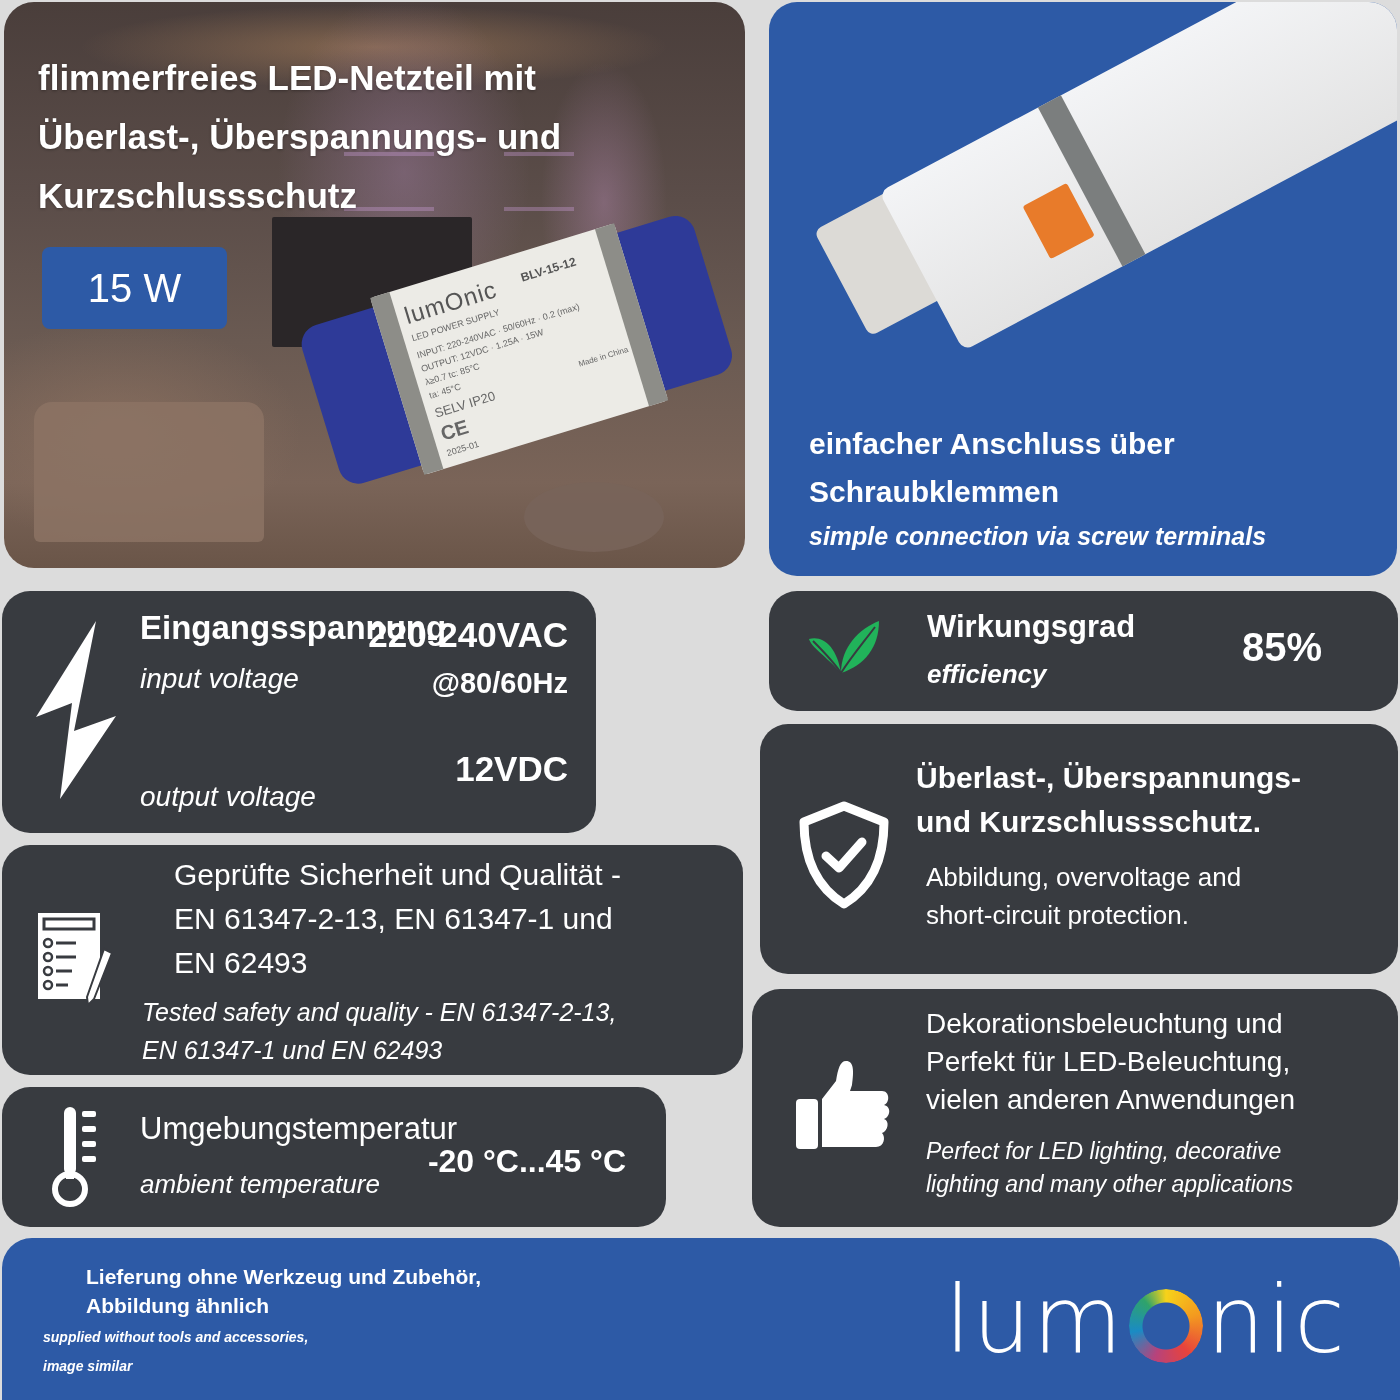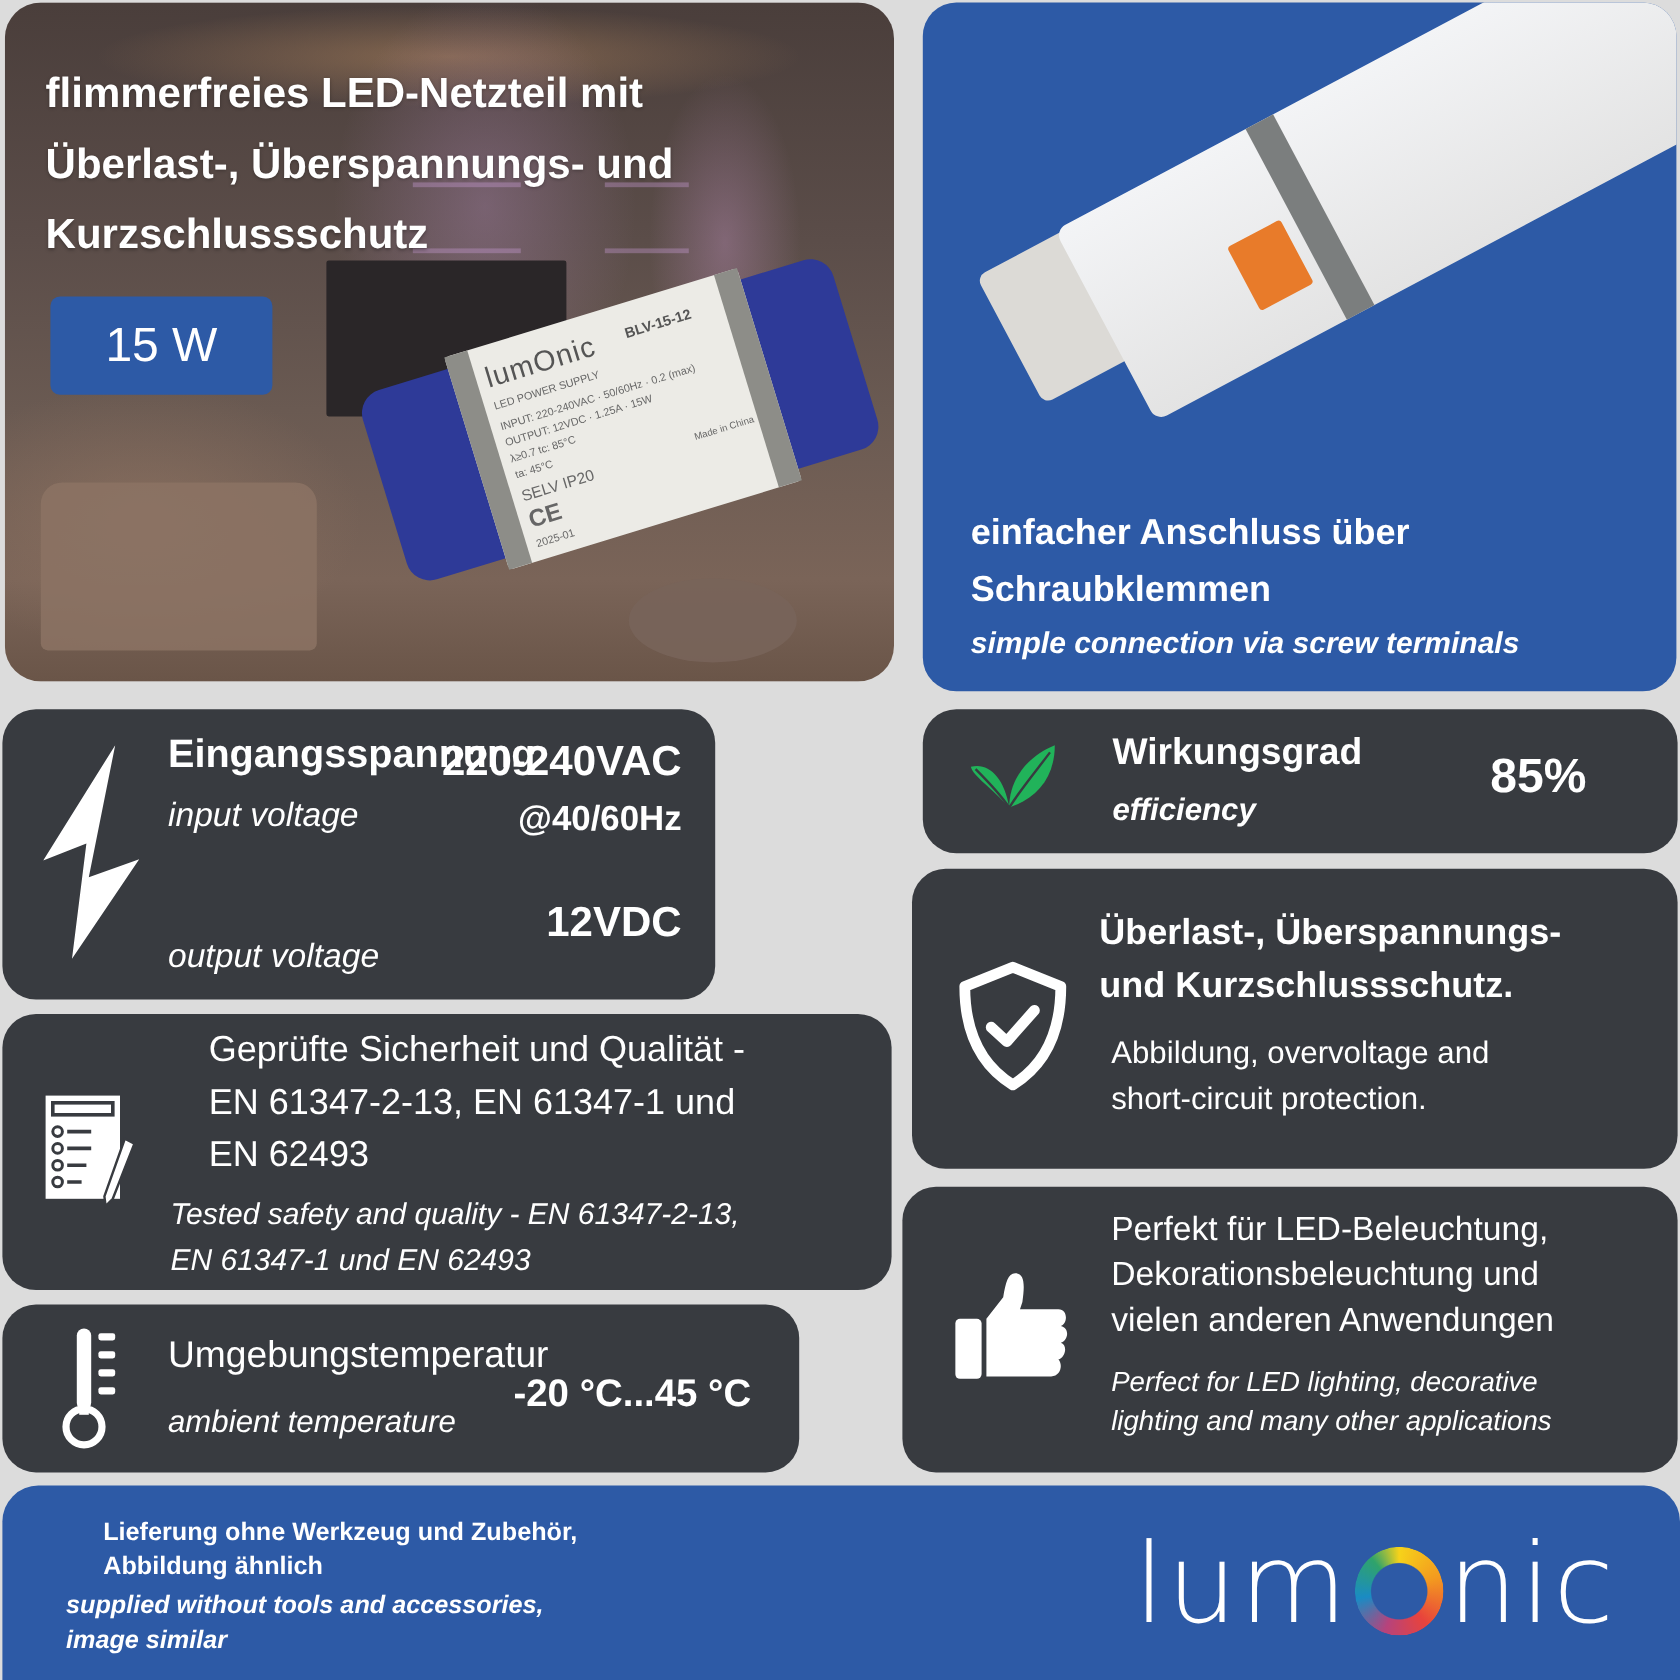--- a/index.html
+++ b/index.html
@@ -89,21 +89,21 @@
   
   #safety { left: 2px; top: 845px; width: 741px; height: 230px; }
   
   #temperature { left: 2px; top: 1087px; width: 664px; height: 140px; }
   
   #applications { left: 752px; top: 989px; width: 646px; height: 238px; }
 
   
   #footer { left: 2px; top: 1238px; width: 1398px; height: 162px; border-radius: 30px 30px 0 0; background: #2d5aa6; }
   .foot-de { position: absolute; left: 56px; top: 24px; font-size: 21px; font-weight: bold; line-height: 29px; color: #fff; margin-left: 28px; }
-  .foot-en { position: absolute; left: 53px; top: 85px; font-size: 21px; font-weight: bold; font-style: italic; line-height: 29px; color: #fff; }
+  .foot-en { position: absolute; left: 41px; top: 85px; font-size: 14px; font-weight: bold; font-style: italic; line-height: 29px; color: #fff; }
   .logo { position: absolute; left: 943px; top: 32px; height: 100px; display: flex; align-items: center; font-size: 92px; color: #fff; letter-spacing: 2px; font-family: "DejaVu Sans", sans-serif; font-weight: 300; }
   .logo-ring { display: inline-block; width: 74px; height: 74px; border-radius: 50%;
     background: conic-gradient(#f6d21a 0deg, #f39a1f 70deg, #e8433c 140deg, #b6437c 200deg, #1a8bc4 260deg, #2fa36b 320deg, #f6d21a 360deg);
     -webkit-mask: radial-gradient(circle, transparent 23px, #000 24px);
             mask: radial-gradient(circle, transparent 23px, #000 24px);
     margin: 0 4px; position: relative; top: 6px;
   }
 </style>
 </head>
 <body>
@@ -159,21 +159,21 @@
   <div class="conn-sub">simple connection via screw terminals</div>
 </div>
 
 <div class="card" id="voltage">
   <svg class="icon" style="left:34px;top:30px;" width="82" height="180" viewBox="0 0 82 180">
     <polygon points="60,0 38,110 80,95 24,178 36,82 0,96" fill="#ffffff"></polygon>
   </svg>
   <div class="lbl-main" style="left:138px;top:18px;">Eingangsspannung</div>
   <div class="lbl-sub" style="left:138px;top:72px;">input voltage</div>
   <div class="val" style="right:28px;top:24px;">220-240VAC</div>
-  <div class="val-sm" style="right:28px;top:76px;">@40/60Hz</div>
+  <div class="val-sm" style="right:28px;top:76px;">@80/60Hz</div>
   <div class="lbl-sub" style="left:138px;top:190px;">output voltage</div>
   <div class="val" style="right:28px;top:158px;">12VDC</div>
 </div>
 
 <div class="card" id="efficiency">
   <svg class="icon" style="left:38px;top:26px;" width="74" height="58" viewBox="0 0 74 58">
     <path d="M34,56 C20,40 4,30 2,22 C16,18 30,30 34,56 Z" fill="#21b35a"></path>
     <path d="M34,56 C34,30 52,12 72,4 C72,30 58,48 34,56 Z" fill="#21b35a"></path>
     <path d="M34,56 C44,40 56,26 68,10" stroke="#383b40" stroke-width="2" fill="none"></path>
     <path d="M34,56 C26,44 16,34 6,24" stroke="#383b40" stroke-width="2" fill="none"></path>
@@ -237,22 +237,22 @@
   <div class="lbl-sub" style="left:138px;top:82px;font-size:26px;">ambient temperature</div>
   <div class="val" style="right:40px;top:56px;font-size:32px;">-20 °C...45 °C</div>
 </div>
 
 <div class="card" id="applications">
   <svg class="icon" style="left:44px;top:70px;" width="96" height="92" viewBox="0 0 96 92">
     <rect x="0" y="40" width="22" height="50" rx="4" fill="#ffffff"></rect>
     <path d="M26,40 L40,22 C42,10 44,2 50,2 C58,2 58,12 56,26 L54,32 L86,32 C94,32 94,44 88,46 C96,48 94,58 88,60 C94,62 92,72 86,74 C90,78 88,88 80,88 L26,88 Z" fill="#ffffff"></path>
   </svg>
   <div class="reg-main" style="left:174px;top:16px;font-size:28px;line-height:38px;">
+    <div>Dekorationsbeleuchtung und</div>
     <div>Perfekt für LED-Beleuchtung,</div>
-    <div>Dekorationsbeleuchtung und</div>
     <div>vielen anderen Anwendungen</div>
   </div>
   <div class="it-sub" style="left:174px;top:146px;font-size:23px;">
     <div>Perfect for LED lighting, decorative</div>
     <div>lighting and many other applications</div>
   </div>
 </div>
 
 <div class="card" id="footer">
   <div class="foot-de">

